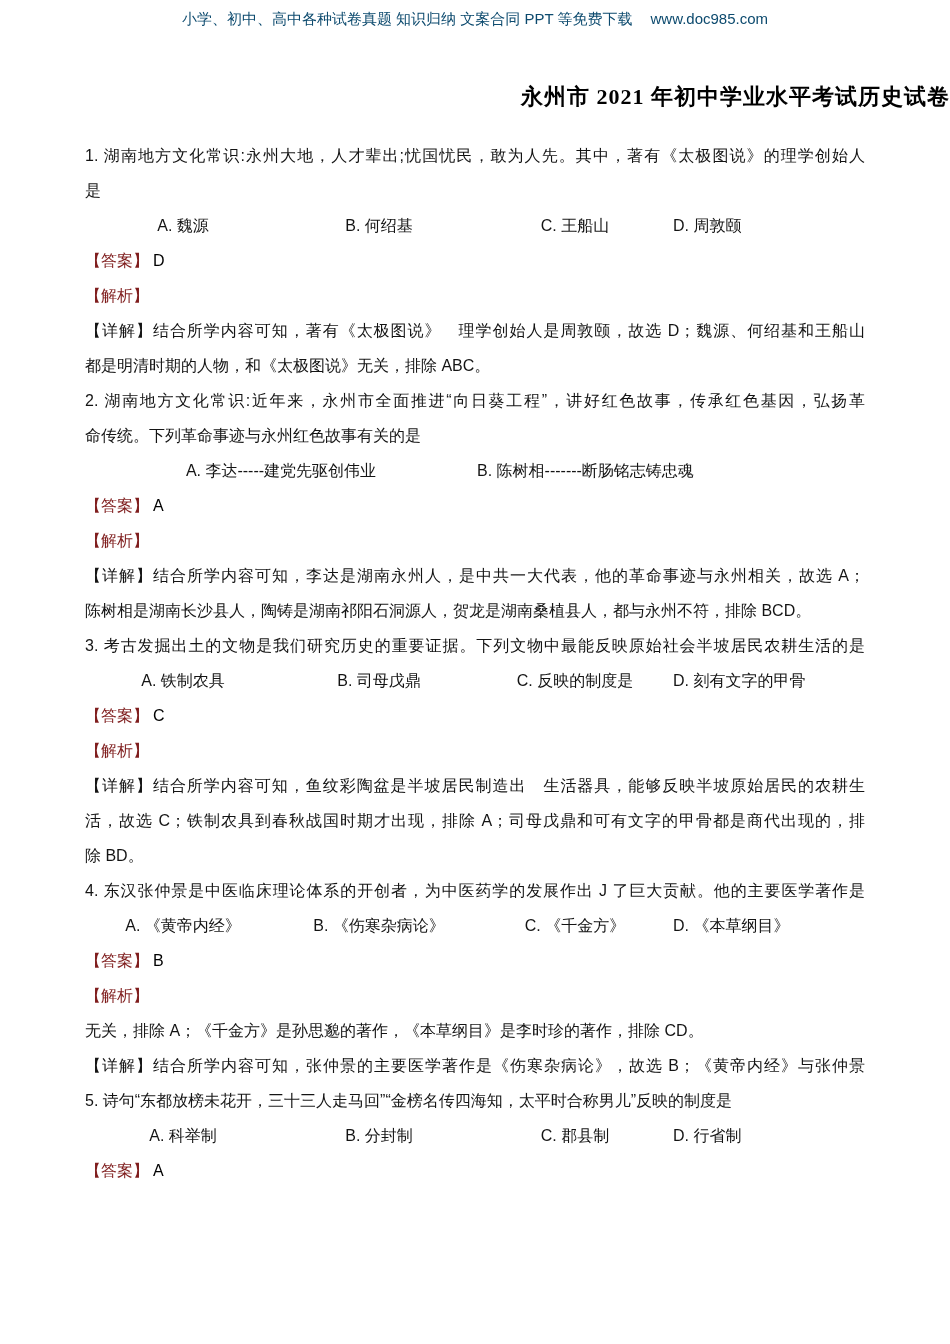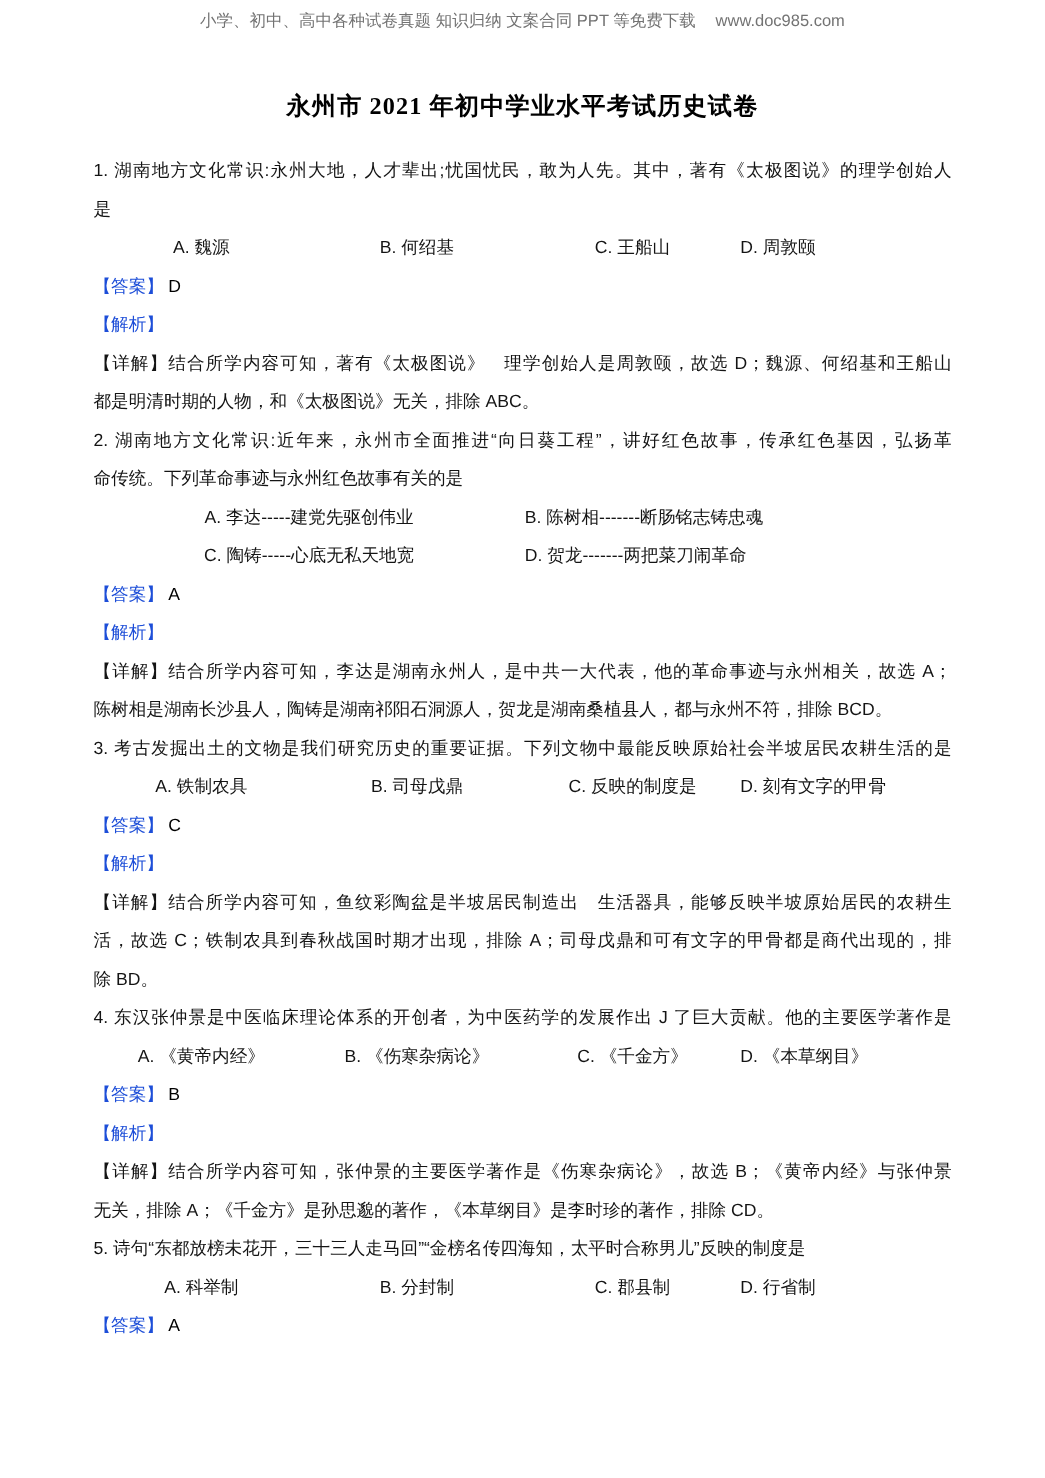--- a/index.html
+++ b/index.html
@@ -3,43 +3,43 @@
 <meta charset="utf-8">
 <style>
   html,body { margin:0; padding:0; }
   body {
     width:950px; height:1344px; position:relative; background:#ffffff;
     font-family:"Liberation Sans","DejaVu Sans",sans-serif; color:#111;
     overflow:hidden;
   }
   .page-header {
     position:absolute; top:10px; left:0; width:100%;
-    text-align:center; font-size:15px; color:#737373; white-space:nowrap;
+    text-align:center; font-size:15px; color:#0c4a6e; white-space:nowrap;
   }
   .site { margin-left:18px; }
   .doc-title {
     position:absolute; top:82px; left:0; width:100%;
-    text-align:center; font-size:22px; font-weight:bold; color:#000;
+    text-align:right; font-size:22px; font-weight:bold; color:#000;
     font-family:"Liberation Serif","DejaVu Serif",serif;
     letter-spacing:1px;
   }
   .content {
     position:absolute; left:85px; top:138px; width:780px;
     font-size:16px; color:#141414;
   }
   .line { height:35px; line-height:35px; white-space:nowrap; }
   .fill {
     white-space:normal; text-align:justify; text-align-last:justify;
     overflow:hidden; height:35px;
   }
   .opts { display:flex;text-align:center; }
   .opt { width:196px; flex:0 0 auto; }
   .opt.last { width:auto; }
   .opt.wide { width:392px; }
-  .marker { color:#1d4ed8; }
+  .marker { color:#7f1d1d; }
   .ans { margin-left:4px; color:#000; }
 </style>
 </head>
 <body>
 
 <div class="page-header">
   <span>小学、初中、高中各种试卷真题 知识归纳 文案合同 PPT 等免费下载</span><span class="site">www.doc985.com</span>
 </div>
 
 <div class="doc-title">永州市 2021 年初中学业水平考试历史试卷</div>
@@ -61,24 +61,20 @@
     <span class="marker">【解析】</span>
   </div>
   <div class="line fill">【详解】结合所学内容可知，著有《太极图说》　理学创始人是周敦颐，故选 D；魏源、何绍基和王船山</div>
   <div class="line">都是明清时期的人物，和《太极图说》无关，排除 ABC。</div>
 
   <div class="line fill">2. 湖南地方文化常识:近年来，永州市全面推进“向日葵工程”，讲好红色故事，传承红色基因，弘扬革</div>
   <div class="line">命传统。下列革命事迹与永州红色故事有关的是</div>
   <div class="line opts">
     <span class="opt wide">A. 李达-----建党先驱创伟业</span>
     <span class="opt last">B. 陈树相-------断肠铭志铸忠魂</span>
-  </div>
-  <div class="line opts">
-    <span class="opt wide">C. 陶铸-----心底无私天地宽</span>
-    <span class="opt last">D. 贺龙-------两把菜刀闹革命</span>
   </div>
   <div class="line">
     <span class="marker">【答案】</span><span class="ans">A</span>
   </div>
   <div class="line">
     <span class="marker">【解析】</span>
   </div>
   <div class="line fill">【详解】结合所学内容可知，李达是湖南永州人，是中共一大代表，他的革命事迹与永州相关，故选 A；</div>
   <div class="line">陈树相是湖南长沙县人，陶铸是湖南祁阳石洞源人，贺龙是湖南桑植县人，都与永州不符，排除 BCD。</div>
 
@@ -105,22 +101,22 @@
     <span class="opt">B. 《伤寒杂病论》</span>
     <span class="opt">C. 《千金方》</span>
     <span class="opt last">D. 《本草纲目》</span>
   </div>
   <div class="line">
     <span class="marker">【答案】</span><span class="ans">B</span>
   </div>
   <div class="line">
     <span class="marker">【解析】</span>
   </div>
+  <div class="line">无关，排除 A；《千金方》是孙思邈的著作，《本草纲目》是李时珍的著作，排除 CD。</div>
   <div class="line fill">【详解】结合所学内容可知，张仲景的主要医学著作是《伤寒杂病论》，故选 B；《黄帝内经》与张仲景</div>
-  <div class="line">无关，排除 A；《千金方》是孙思邈的著作，《本草纲目》是李时珍的著作，排除 CD。</div>
 
   <div class="line">5. 诗句“东都放榜未花开，三十三人走马回”“金榜名传四海知，太平时合称男儿”反映的制度是</div>
   <div class="line opts">
     <span class="opt">A. 科举制</span>
     <span class="opt">B. 分封制</span>
     <span class="opt">C. 郡县制</span>
     <span class="opt last">D. 行省制</span>
   </div>
   <div class="line">
     <span class="marker">【答案】</span><span class="ans">A</span>

